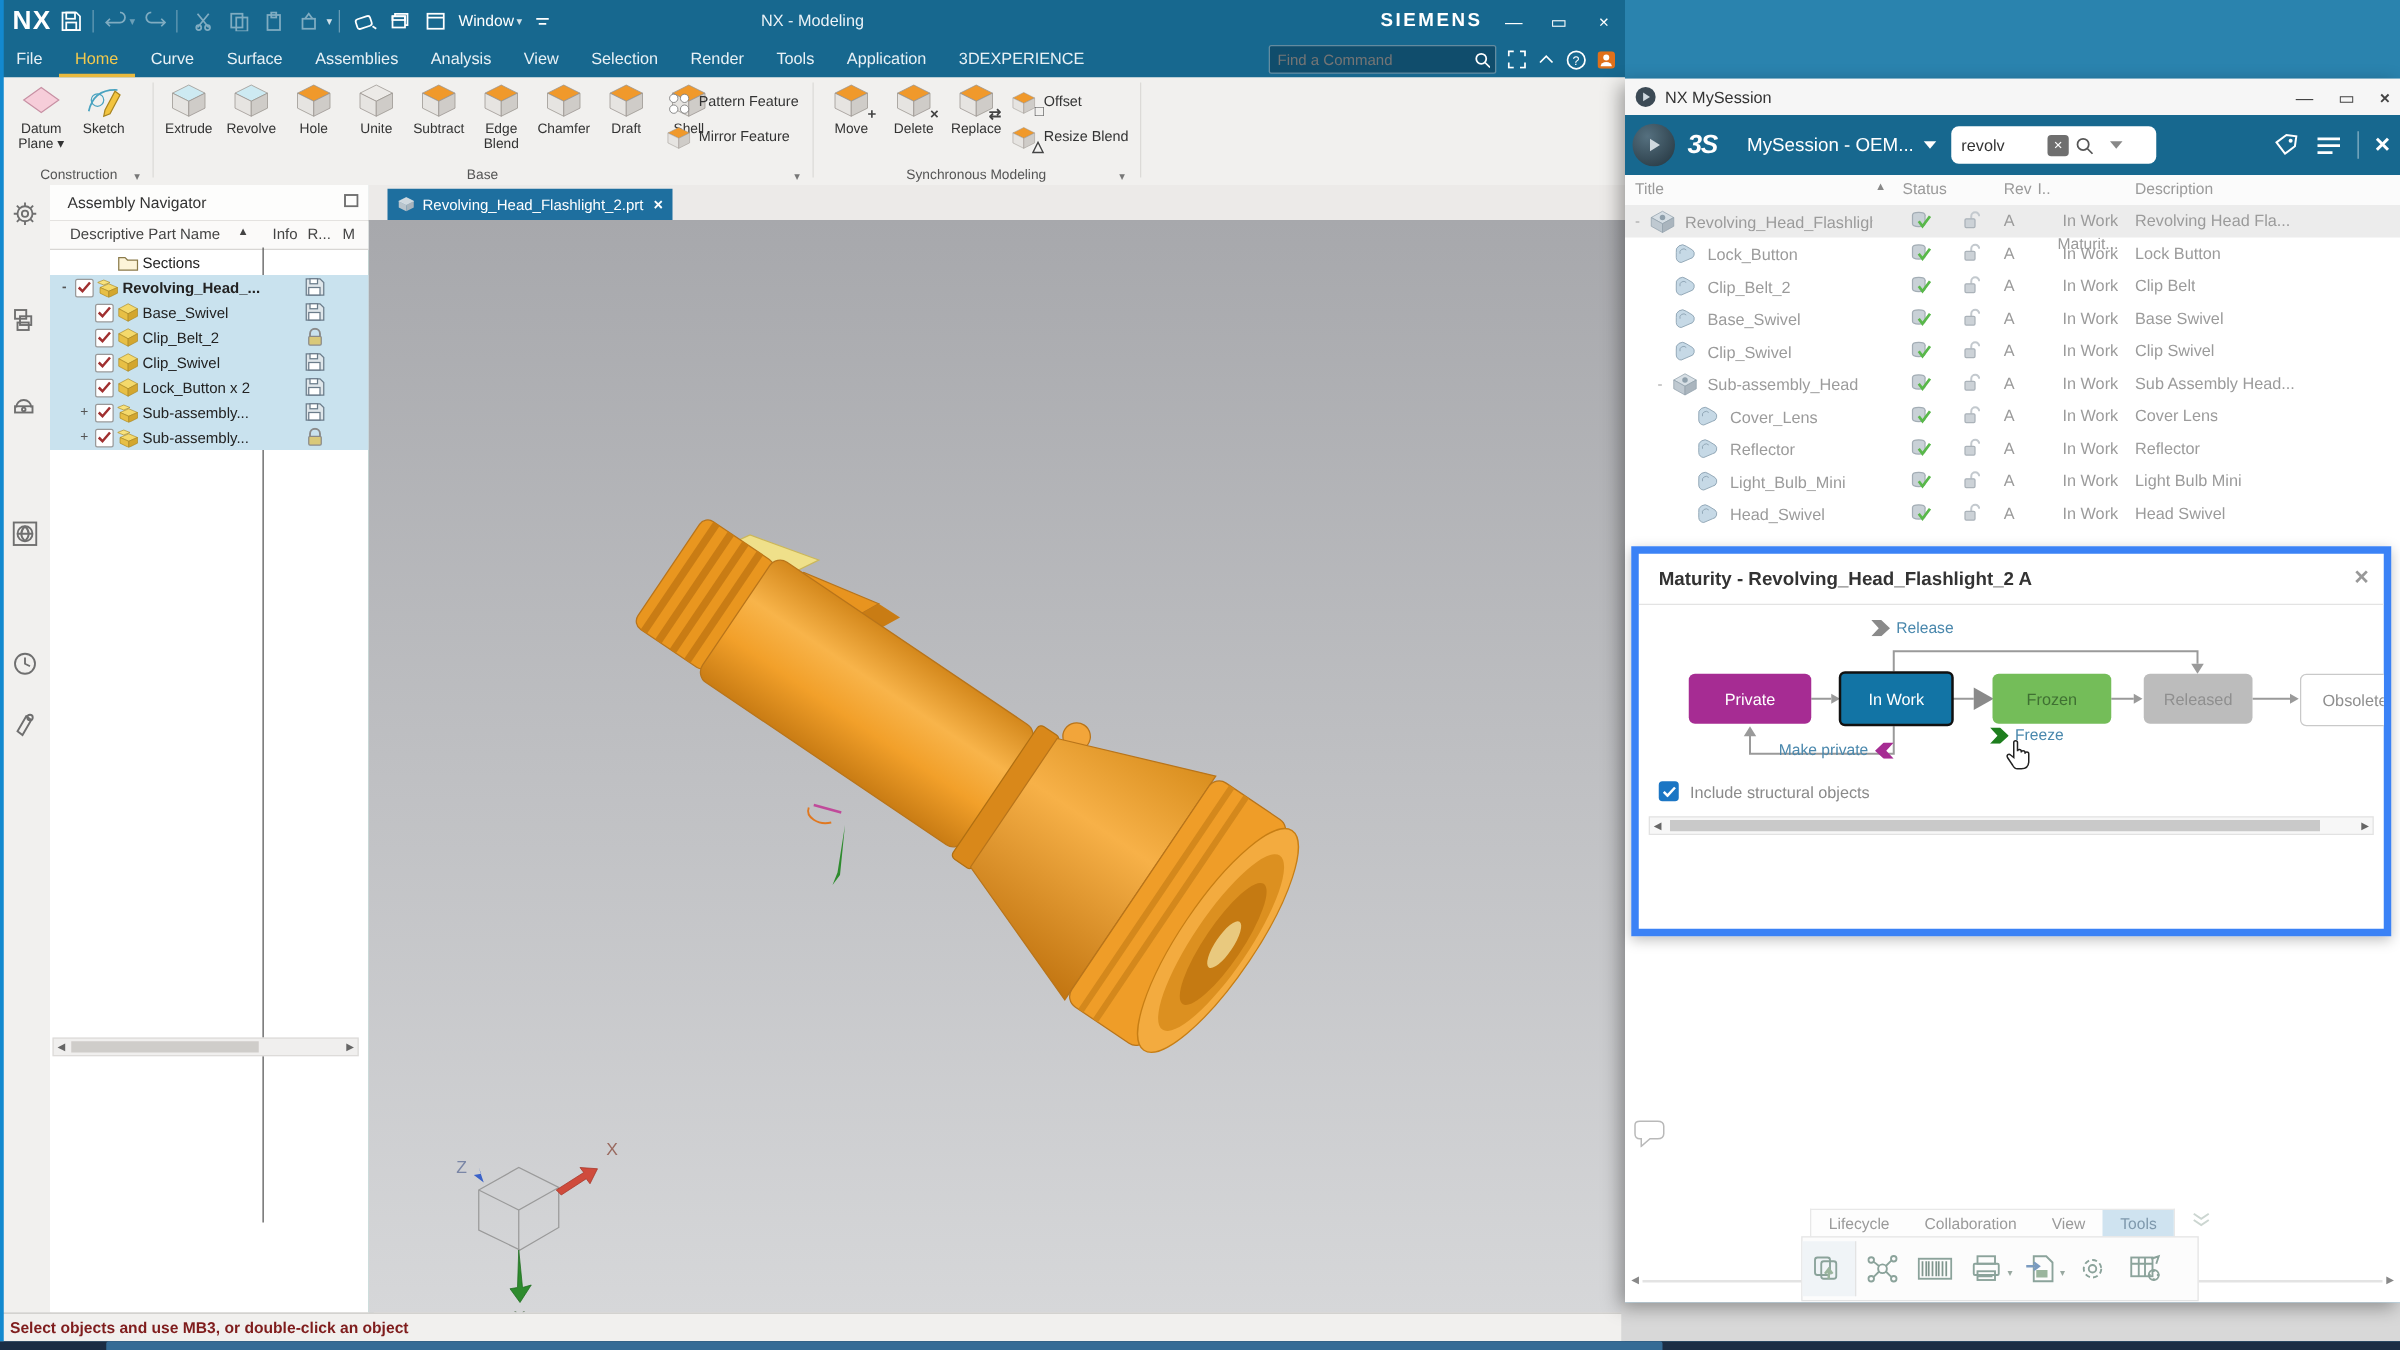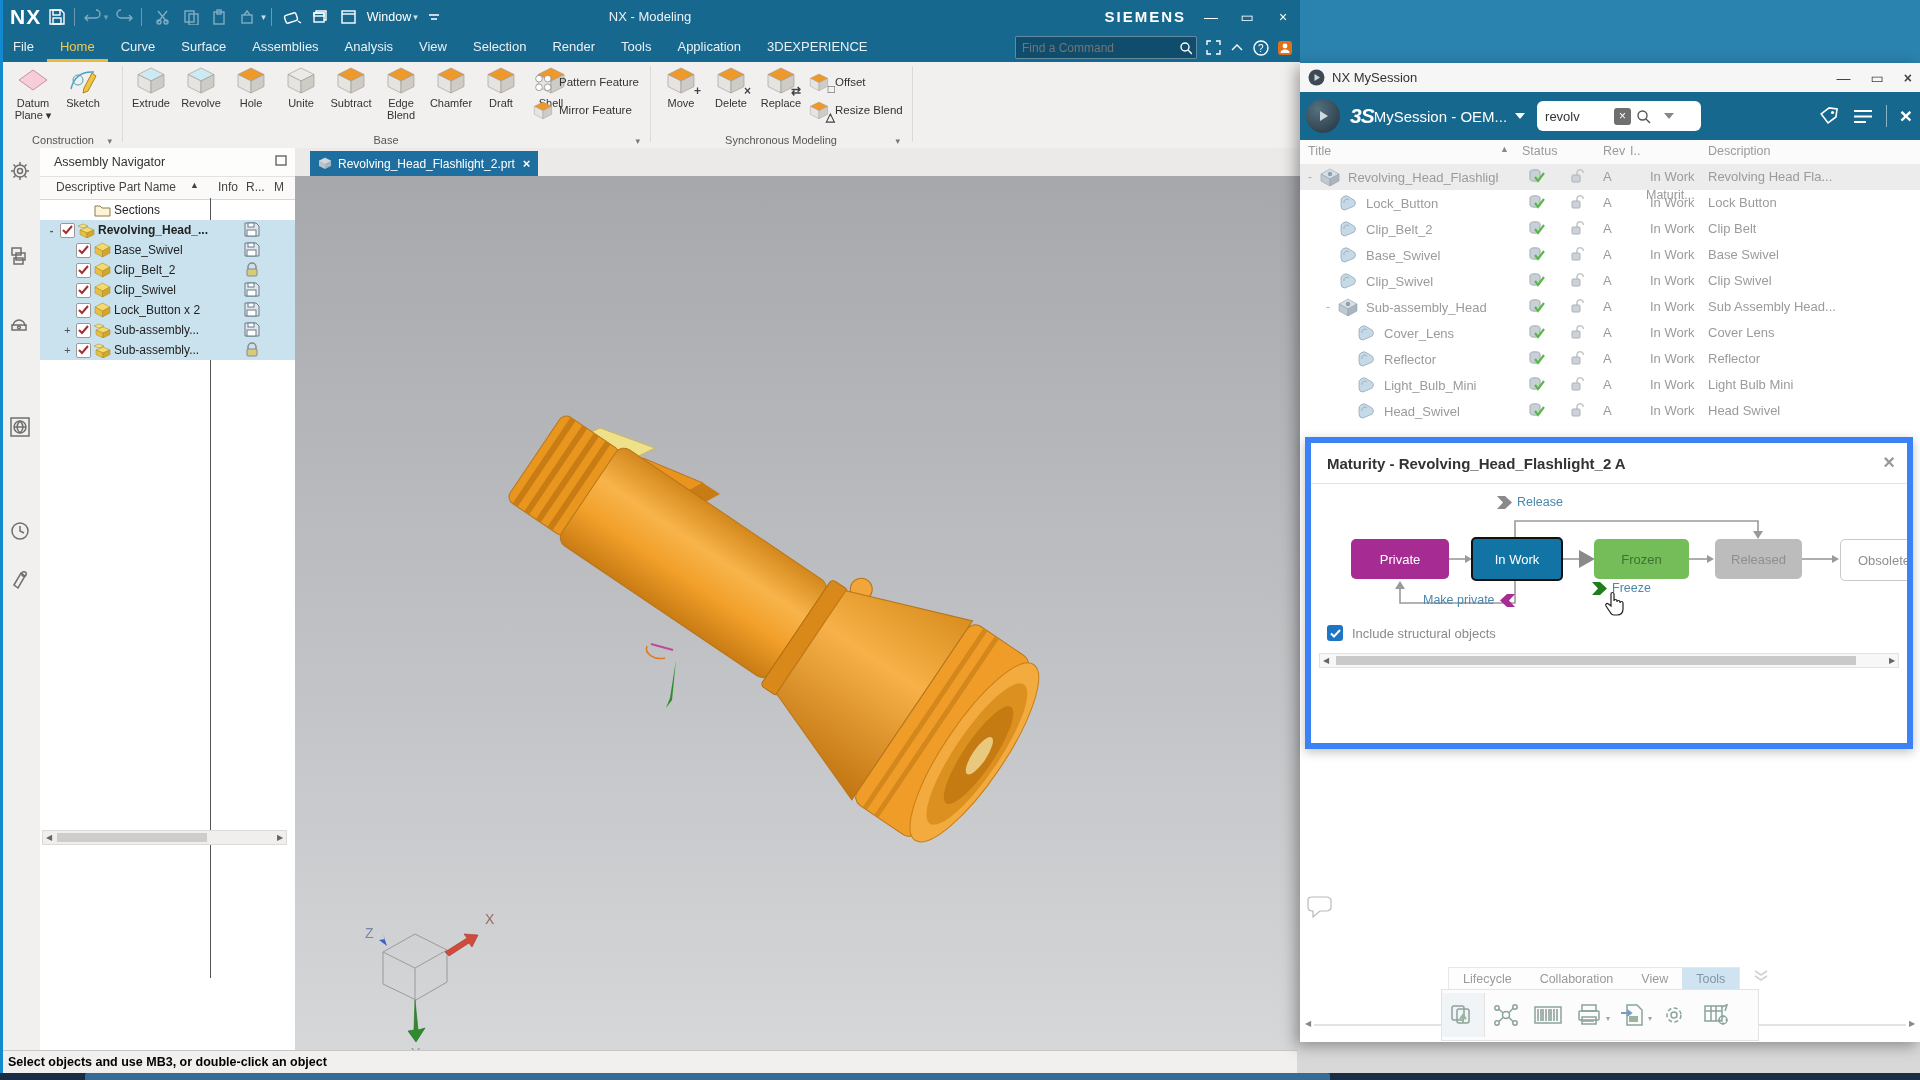--- a/index.html
+++ b/index.html
@@ -92,32 +92,32 @@
   .nav-foot{position:absolute;left:0;right:0;font-size:13px;color:#1a6b94;}
   .nav-sec{height:24px;display:flex;align-items:center;border-top:1px solid #dddbd9;padding-left:10px;gap:6px;}
   .tri-r{width:0;height:0;border-left:6px solid #1a6b94;border-top:4px solid transparent;border-bottom:4px solid transparent;}
   
   .viewport{position:absolute;left:295px;top:148px;width:1005px;height:902px;background:#e8e8e8;}
   .vtabs{position:absolute;left:0;top:0;width:1011px;height:28px;background:#eceae8;border-bottom:1px solid #9a9a9a;}
   .vtab{position:absolute;left:15px;top:3px;height:25px;background:#1e6f9f;color:#fff;display:flex;align-items:center;font-size:12px;padding:0 8px;gap:6px;}
   .vtab .x{font-size:13px;font-weight:bold;margin-left:2px;}
   .vcanvas{position:absolute;left:0;top:28px;width:1005px;height:874px;background:linear-gradient(#a7a8ac,#d6d7d9);}
   
-  .statusbar{position:absolute;left:0;top:1050px;width:1300px;height:23px;background:#f1f0ee;border-top:1px solid #c9c7c5;font-size:12.5px;font-weight:bold;color:#000000;display:flex;align-items:center;padding-left:8px;box-sizing:border-box;}
+  .statusbar{position:absolute;left:0;top:1050px;width:1300px;height:23px;background:#f1f0ee;border-top:1px solid #c9c7c5;font-size:12.5px;font-weight:bold;color:#7f1d1d;display:flex;align-items:center;padding-left:8px;box-sizing:border-box;}
   .desk-strip{position:absolute;left:1297px;top:1042px;width:623px;height:31px;background:#d8d8d8;}
   .taskbar{position:absolute;left:0;top:1073px;width:1920px;height:7px;background:#1b2d44;}
   .pill{position:absolute;left:85px;top:1073px;width:1245px;height:7px;background:#356b95;border-radius:2px 2px 0 0;}
   
   .ms{position:absolute;left:1300px;top:63px;width:620px;height:979px;background:#fff;box-shadow:-4px 4px 14px rgba(0,0,0,.35);}
   .ms-title{height:29px;background:#f6f6f6;display:flex;align-items:center;font-size:13px;color:#333;padding-left:8px;gap:7px;border-bottom:1px solid #e0e0e0;}
   .ms-wbtns{position:absolute;right:8px;top:0;height:29px;display:flex;align-items:center;gap:20px;color:#444;font-size:14px;}
   .ms-bar{position:absolute;left:0;top:29px;width:620px;height:48px;background:#17688f;display:flex;align-items:center;color:#fff;}
   .compass{width:34px;height:34px;border-radius:50%;background:radial-gradient(circle at 35% 30%,#55707f,#22333d);margin-left:6px;display:flex;align-items:center;justify-content:center;flex:0 0 34px;}
   .dslogo{font-size:21px;font-weight:bold;font-style:italic;margin-left:10px;letter-spacing:-1px;}
-  .sess{font-size:15px;margin-left:0;white-space:nowrap;}
+  .sess{font-size:15px;margin-left:24px;white-space:nowrap;}
   .chev-dn{width:0;height:0;border-top:6px solid #fff;border-left:5px solid transparent;border-right:5px solid transparent;margin-left:8px;}
   .msearch{display:flex;align-items:center;background:#fff;border-radius:6px;height:30px;width:152px;margin-left:12px;padding:0 6px;gap:5px;}
   .msearch input{width:62px;border:0;outline:none;font-size:13px;color:#333;font-family:"Liberation Sans",sans-serif;}
   .clearbtn{width:17px;height:17px;background:#6f6f6f;color:#fff;border-radius:3px;font-size:12px;display:flex;align-items:center;justify-content:center;}
   .chev-dn.gray{border-top-color:#888;}
   .msbar-right{position:absolute;right:8px;display:flex;align-items:center;gap:13px;height:48px;}
   .vbar{width:1px;height:22px;background:rgba(255,255,255,.5);}
   .msx{font-size:21px;font-weight:bold;}
   
   .ms-cols{position:absolute;left:0;top:77px;width:620px;height:24px;background:#fbfbfb;border-bottom:1px solid #e4e4e4;font-size:12.5px;color:#9a9a9a;}

